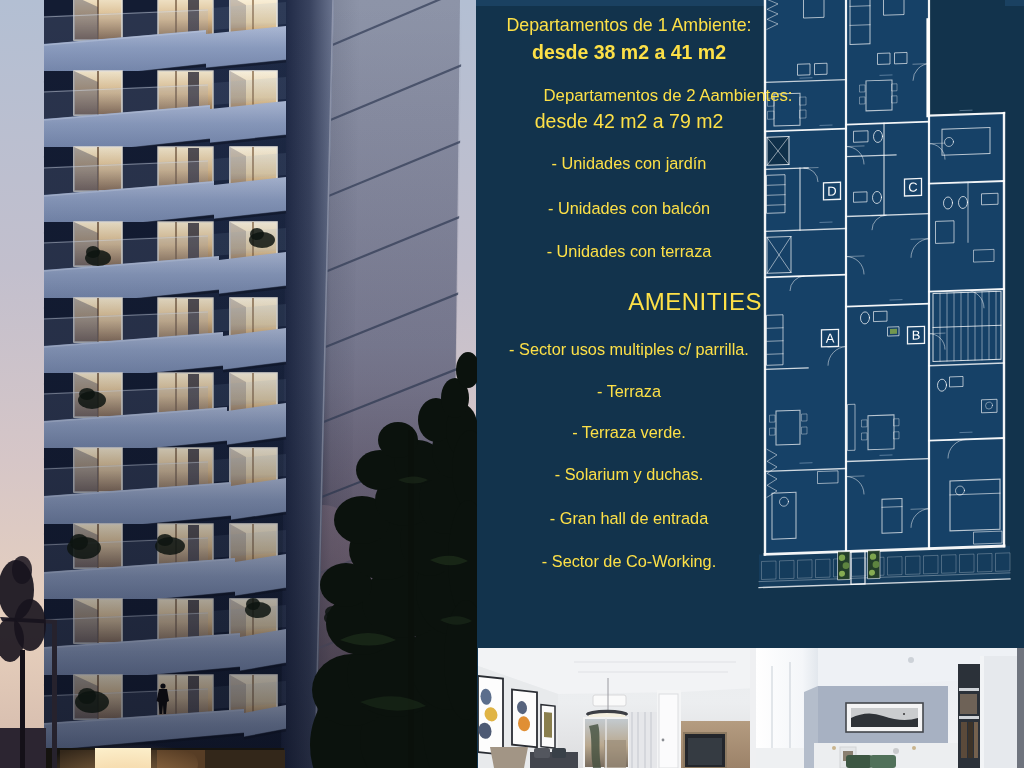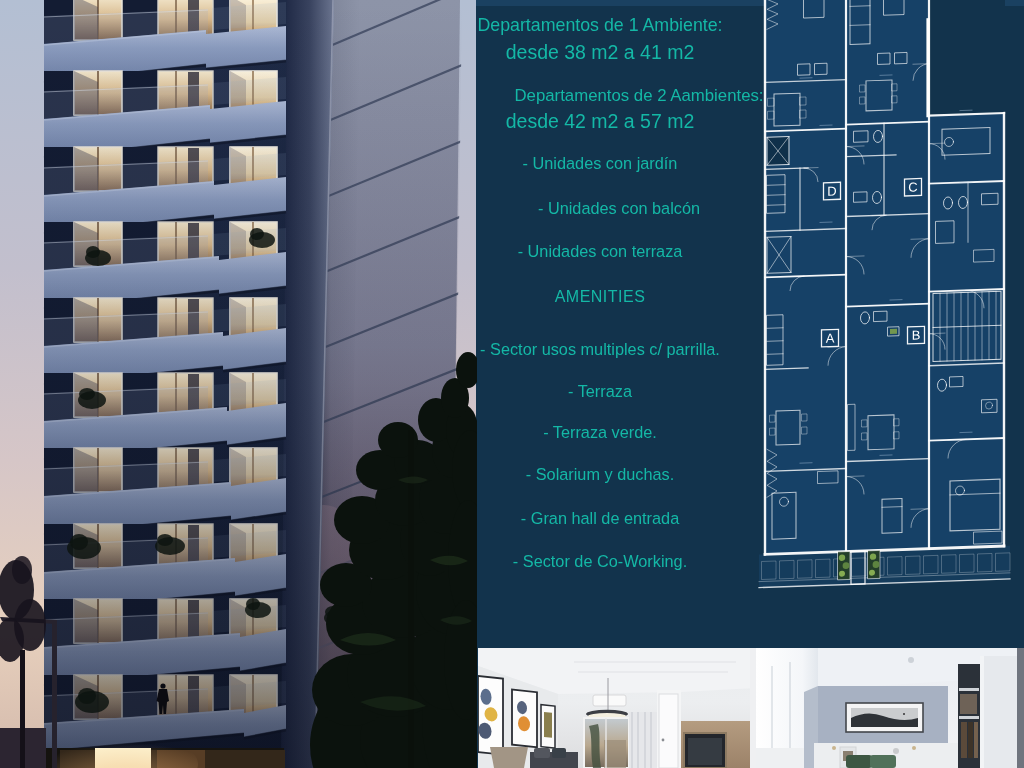--- a/index.html
+++ b/index.html
@@ -1,30 +1,30 @@
 <!DOCTYPE html>
 <html><head><meta charset="utf-8"><title>Edificio</title><style>
 html,body{margin:0;padding:0;width:1024px;height:768px;overflow:hidden;background:#12334c;font-family:"Liberation Sans",sans-serif;}
 #stage{position:relative;width:1024px;height:768px;}
-.tx{position:absolute;left:467px;width:266px;text-align:center;color:#14b8a6;z-index:3;}
+.tx{position:absolute;left:496px;width:266px;text-align:center;color:#fde047;z-index:3;}
 </style></head><body>
 <div id="stage">
 
 <div style="position:absolute;left:476px;top:0;width:548px;height:768px;background:#12334c;z-index:1"></div>
 
 <div style="position:absolute;left:476px;top:0;width:548px;height:6px;background:#1d4768;opacity:0.75;z-index:2"></div>
 
 <div class="tx" style="top:15px;font-size:17.8px;font-weight:400;">Departamentos de 1 Ambiente:</div>
-<div class="tx" style="top:41px;font-size:19.5px;font-weight:400;">desde 38 m2 a 41 m2</div>
+<div class="tx" style="top:41px;font-size:19.5px;font-weight:700;">desde 38 m2 a 41 m2</div>
 <div class="tx" style="top:86px;font-size:16.8px;font-weight:400;margin-left:39px;">Departamentos de 2 Aambientes:</div>
-<div class="tx" style="top:110px;font-size:19.5px;font-weight:400;">desde 42 m2 a 57 m2</div>
+<div class="tx" style="top:110px;font-size:19.5px;font-weight:400;">desde 42 m2 a 79 m2</div>
 <div class="tx" style="top:154px;font-size:16.3px;font-weight:400;">- Unidades con jardín</div>
-<div class="tx" style="top:199px;font-size:16.3px;font-weight:400;margin-left:19px;">- Unidades con balcón</div>
+<div class="tx" style="top:199px;font-size:16.3px;font-weight:400;">- Unidades con balcón</div>
 <div class="tx" style="top:242px;font-size:16.3px;font-weight:400;">- Unidades con terraza</div>
-<div class="tx" style="top:288px;font-size:16px;font-weight:400;letter-spacing:0.5px;">AMENITIES</div>
+<div class="tx" style="top:288px;font-size:24px;font-weight:400;letter-spacing:0.5px;text-align:right;">AMENITIES</div>
 <div class="tx" style="top:340px;font-size:16.3px;font-weight:400;">- Sector usos multiples c/ parrilla.</div>
 <div class="tx" style="top:382px;font-size:16.3px;font-weight:400;">- Terraza</div>
 <div class="tx" style="top:423px;font-size:16.3px;font-weight:400;">- Terraza verde.</div>
 <div class="tx" style="top:465px;font-size:16.3px;font-weight:400;">- Solarium y duchas.</div>
 <div class="tx" style="top:509px;font-size:16.3px;font-weight:400;">- Gran hall de entrada</div>
 <div class="tx" style="top:552px;font-size:16.3px;font-weight:400;">- Sector de Co-Working.</div>
 
 <svg width="290" height="620" viewBox="0 0 290 620" style="position:absolute;left:736;top:0;z-index:2">
       <g transform="translate(0,10.4) skewY(-2)" stroke-linecap="square">
         <rect x="29" y="-40" width="239" height="585" fill="#164167"></rect>

